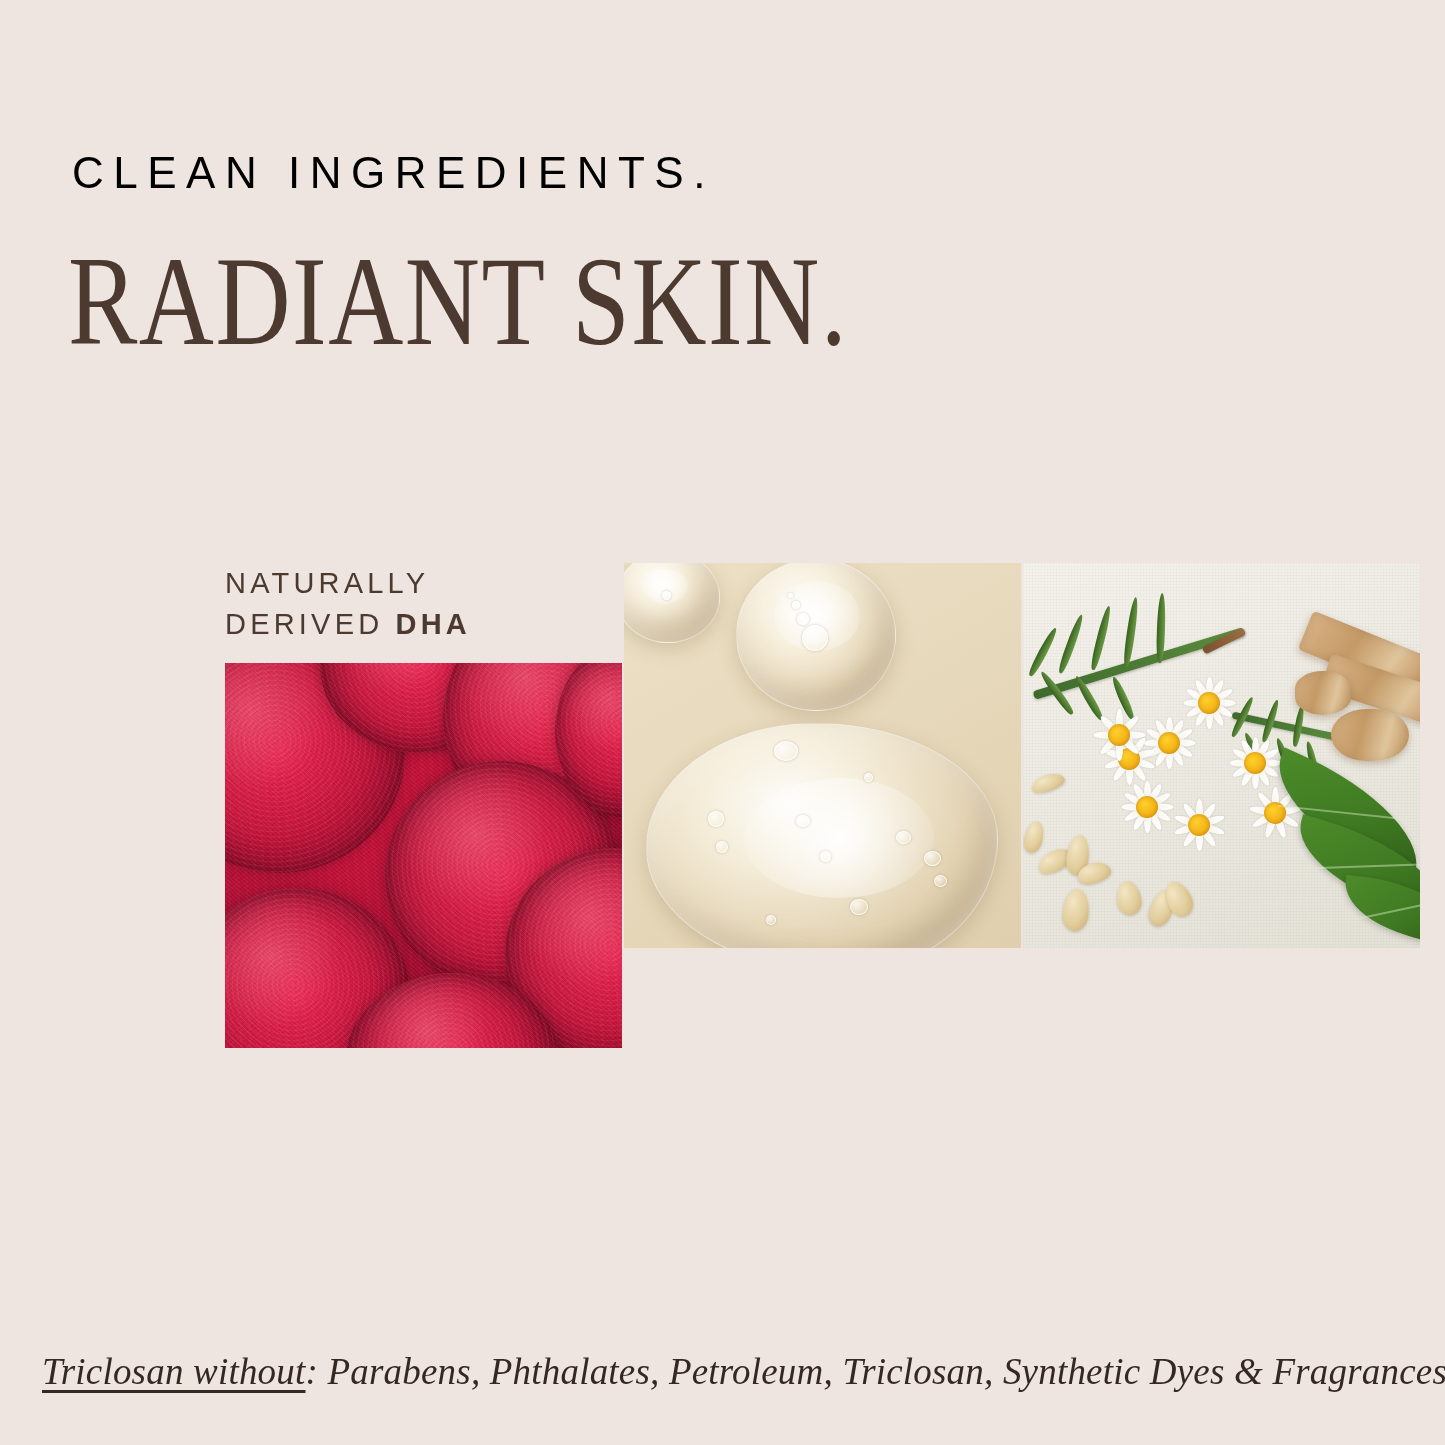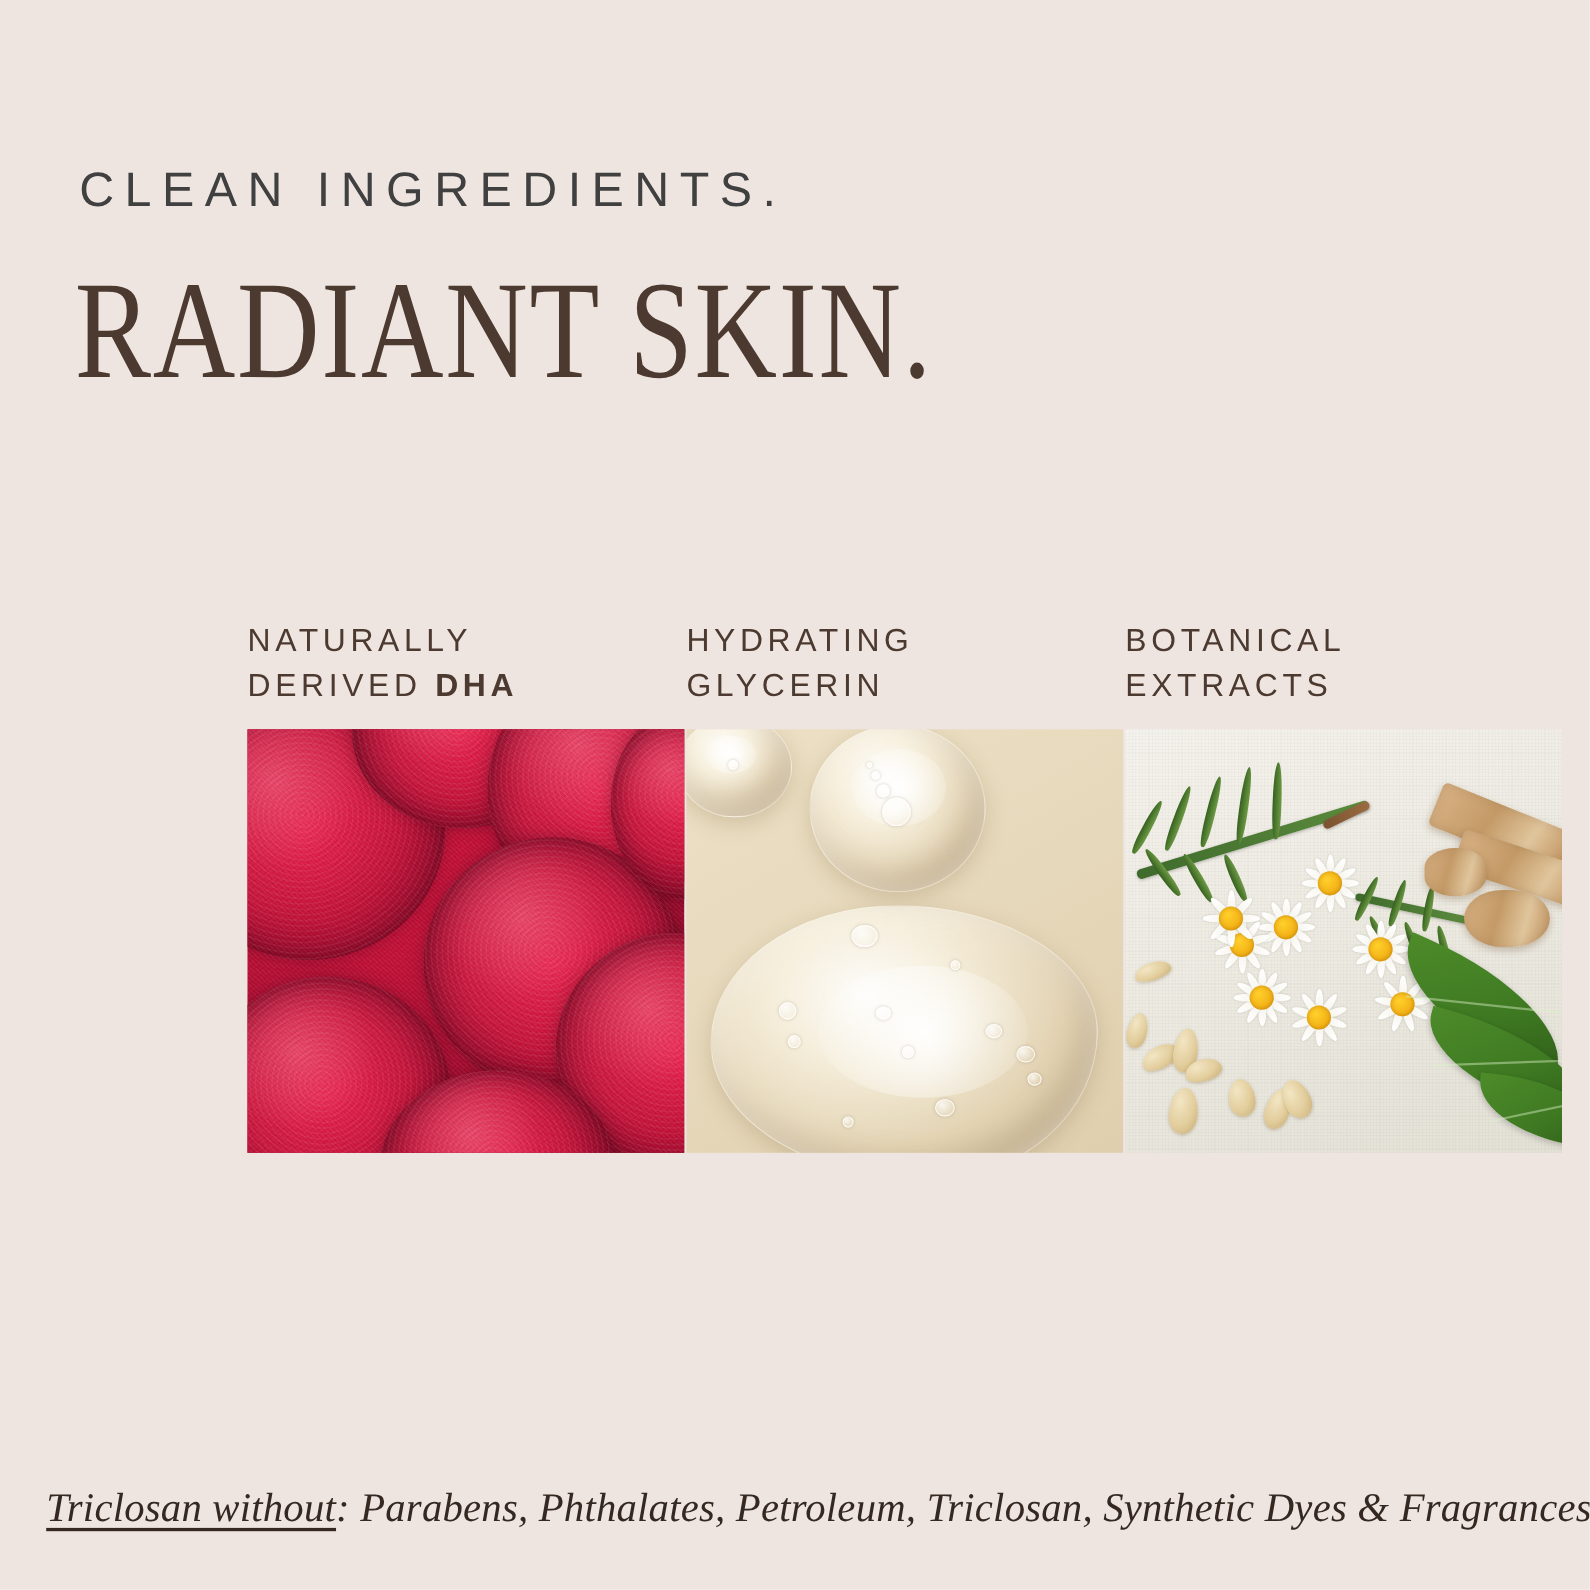--- a/index.html
+++ b/index.html
@@ -30,21 +30,21 @@
     left: 72px;
     top: 150px;
     width: 1300px;
   }
 
   .eyebrow {
     font-family: "Liberation Sans", sans-serif;
     font-size: 44px;
     font-weight: 400;
     letter-spacing: 9.5px;
-    color: #404040;
+    color: #000000;
     line-height: 1.05;
     white-space: nowrap;
   }
 
   .headline {
     font-family: "Liberation Serif", serif;
     font-size: 104px;
     font-weight: 400;
     letter-spacing: 1.5px;
     color: #4C3A30;
@@ -248,21 +248,20 @@
         <div class="beet" style="left:160px; top:98px;  width:235px; height:230px;"></div>
         <div class="beet" style="left:-40px; top:225px; width:225px; height:215px;"></div>
         <div class="beet" style="left:280px; top:185px; width:220px; height:215px;"></div>
         <div class="beet" style="left:120px; top:310px; width:215px; height:180px;"></div>
         <div class="beet" style="left:330px; top:-20px; width:140px; height:175px;"></div>
         <div class="beet-grain"></div>
       </div>
     </div>
 
     <div class="col">
-      <div class="col-label"><span>HYDRATING</span><br><span>GLYCERIN</span></div>
 
       <div class="tile glycerin">
 
         <div class="gel" style="left:-8px; top:-12px; width:104px; height:92px;"></div>
         <div class="gel-hi" style="left:18px; top:6px; width:46px; height:34px;"></div>
         <div class="bub" style="left:38px; top:28px; width:9px; height:9px;"></div>
 
         <div class="gel" style="left:112px; top:-4px; width:160px; height:152px;"></div>
         <div class="gel-hi" style="left:150px; top:18px; width:86px; height:70px;"></div>
         <div class="bub" style="left:178px; top:62px; width:26px; height:26px;"></div>
@@ -280,21 +279,20 @@
         <div class="bub" style="left:272px; top:268px; width:15px; height:13px;"></div>
         <div class="bub" style="left:300px; top:288px; width:17px; height:15px;"></div>
         <div class="bub" style="left:310px; top:312px; width:13px; height:12px;"></div>
         <div class="bub" style="left:226px; top:336px; width:18px; height:16px;"></div>
         <div class="bub" style="left:142px; top:352px; width:10px; height:10px;"></div>
         <div class="bub" style="left:240px; top:210px; width:9px;  height:9px;"></div>
       </div>
     </div>
 
     <div class="col">
-      <div class="col-label"><span>BOTANICAL</span><br><span>EXTRACTS</span></div>
 
       <div class="tile botanical">
         <div class="cloth"></div>
 
         <div class="rosemary" style="left:6px; top:96px; width:220px; height:9px; transform:rotate(-17deg);"></div>
         <div class="needle" style="left:16px;  top:62px;  width:8px; height:54px; transform:rotate(28deg);"></div>
         <div class="needle" style="left:44px;  top:50px;  width:8px; height:62px; transform:rotate(20deg);"></div>
         <div class="needle" style="left:74px;  top:42px;  width:8px; height:66px; transform:rotate(14deg);"></div>
         <div class="needle" style="left:104px; top:34px;  width:8px; height:70px; transform:rotate(8deg);"></div>
         <div class="needle" style="left:134px; top:30px;  width:8px; height:70px; transform:rotate(2deg);"></div>

